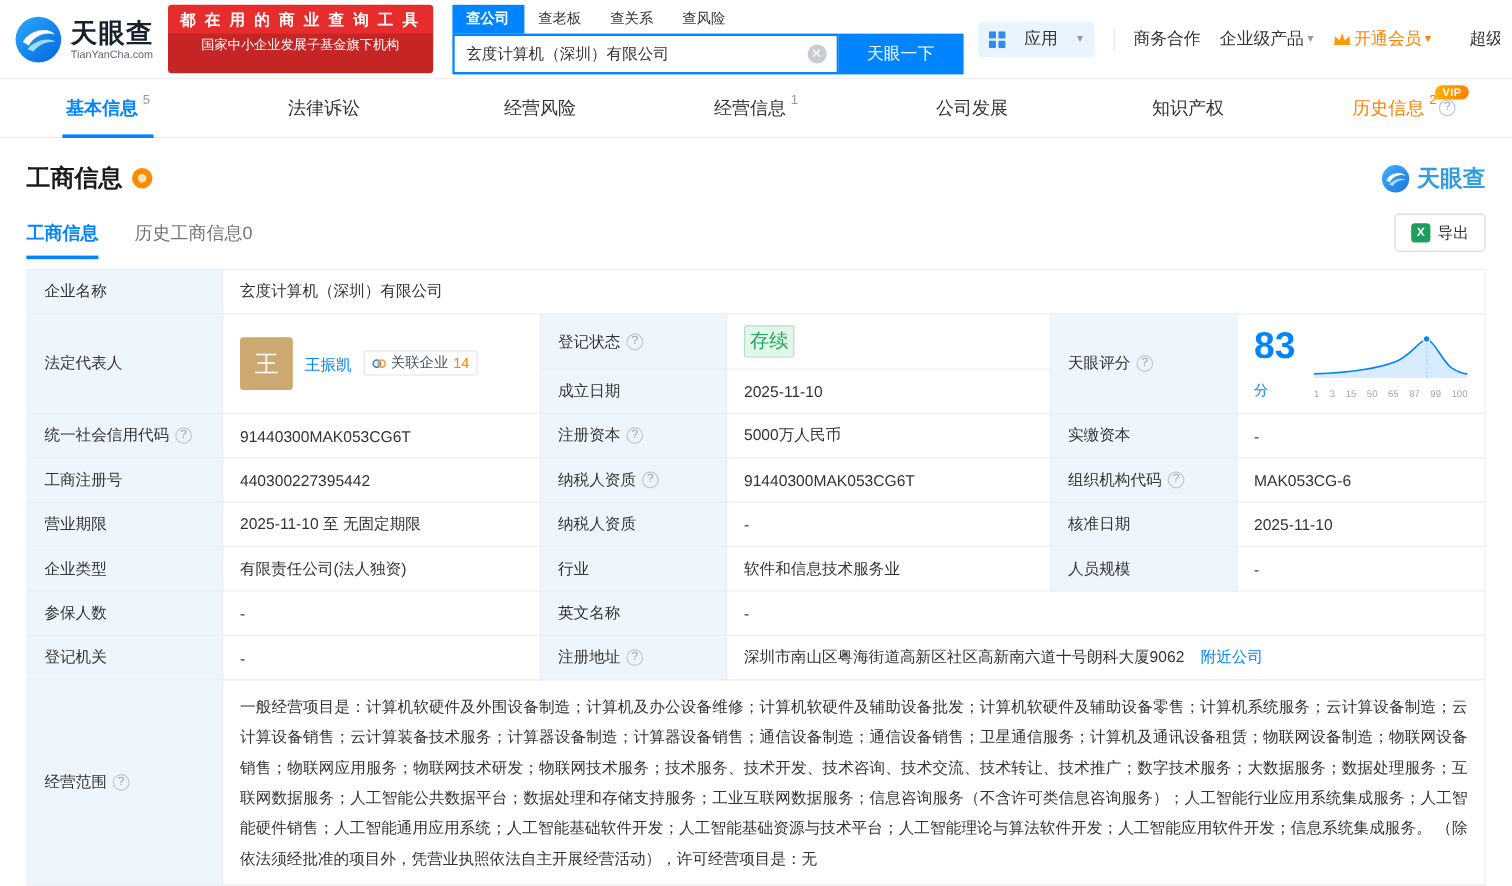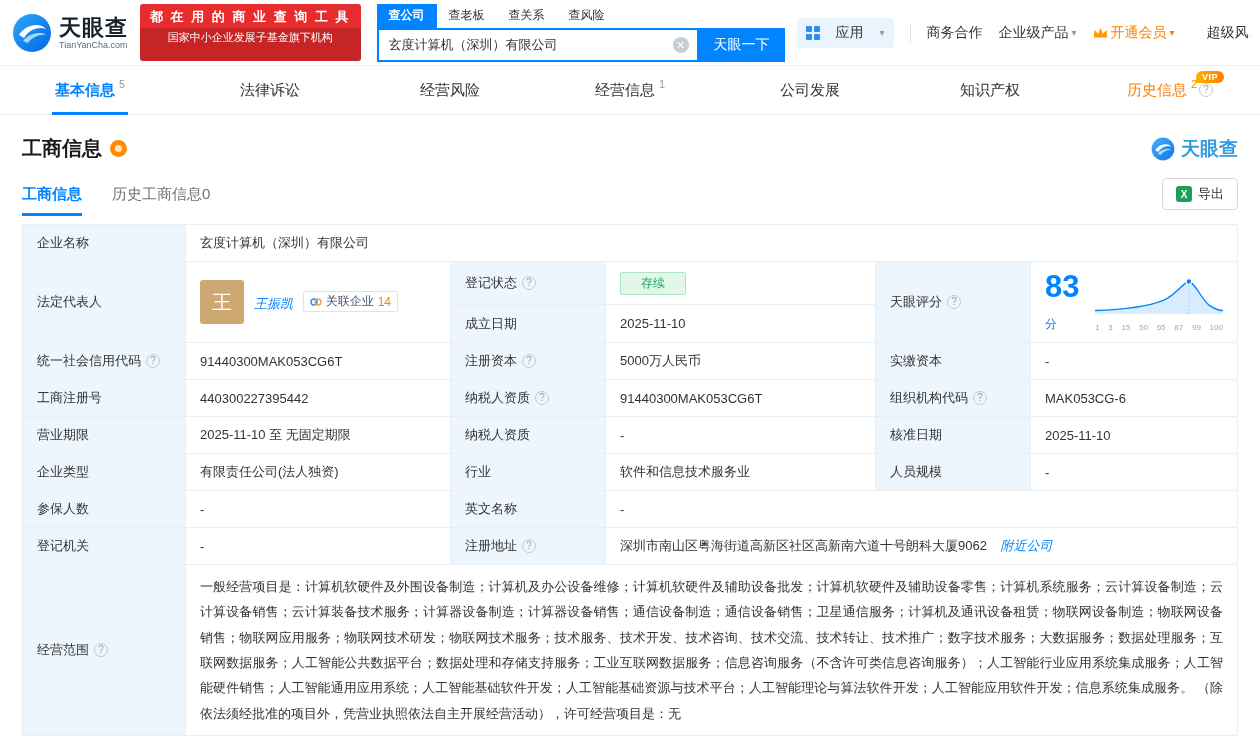--- a/index.html
+++ b/index.html
@@ -1,41 +1,41 @@
 <!DOCTYPE html>
 <html><head>
 <meta charset="utf-8">
 <style>
   * { box-sizing: border-box; margin: 0; padding: 0; }
   html,body { width:1260px; }
   body {
     font-family: "Liberation Sans", "DejaVu Sans", sans-serif;
     font-size: 13px; color: #333; background: #fff;
   }
-  a { text-decoration: none; cursor: pointer; font-style: italic; }
+  a { text-decoration: none; cursor: pointer; }
 
   
   .top-header { display:flex; align-items:center; height:66px; padding:0 10px 0 12px; gap:12px; border-bottom:1px solid #efefef; }
   .logo { display:flex; align-items:center; gap:7px; flex:none; }
   .logo-text-block { line-height:1.15; }
   .logo-cn { font-size:22px; font-weight:bold; color:#16212d; letter-spacing:1px; }
   .logo-en { font-size:9px; color:#5a6a7a; }
   .slogan { background:#e62c2c; color:#fff; text-align:center; border-radius:3px; overflow:hidden; flex:none; }
   .slogan-l1 { font-size:13px; font-weight:bold; padding:4px 10px 2px; letter-spacing:2px; white-space:nowrap; }
   .slogan-l2 { font-size:11px; padding:2px 10px 16px; background:rgba(0,0,0,0.14); white-space:nowrap; }
 
   .search-block { margin-left:4px; flex:none; }
   .search-tabs { display:flex; }
   .search-tab { font-size:12px; padding:3px 12px 4px; color:#333; cursor:pointer; }
   .search-tab.active { background:#0084ff; color:#fff; font-weight:bold; }
   .search-row { display:flex; }
   .search-input-wrap { position:relative; width:322px; height:34px; border:2px solid #0084ff; background:#fff; display:flex; align-items:center; }
   .search-input { border:none; outline:none; width:100%; height:100%; padding:0 30px 0 10px; font-size:13px; color:#333; font-family:inherit; }
   .clear-icon { position:absolute; right:8px; width:16px; height:16px; border-radius:50%; background:#c8cdd4; color:#fff; font-size:11px; line-height:16px; text-align:center; cursor:pointer; }
-  .search-btn { width:86px; height:34px; background:#0084ff; color:#fff; border:none; font-size:14px; cursor:pointer; font-family:inherit; }
+  .search-btn { width:104px; height:34px; background:#0084ff; color:#fff; border:none; font-size:14px; cursor:pointer; font-family:inherit; }
 
   .header-right { margin-left:auto; display:flex; align-items:center; gap:16px; font-size:14px; color:#333; white-space:nowrap; overflow:hidden; }
   .app-btn { display:flex; align-items:center; gap:16px; background:#eaf4ff; border-radius:4px; padding:6px 9px; cursor:pointer; }
   .hdr-divider { width:1px; height:18px; background:#e3e3e3; flex:none; }
   .hdr-item { cursor:pointer; display:flex; align-items:center; gap:3px; }
   .member { color:#ff8000; }
   .caret { font-size:10px; color:#999; }
   .member .caret { color:#ff8000; }
 
   
@@ -69,21 +69,21 @@
   td.lbl { background:#eef6fd; }
   .lbl-inner { display:flex; align-items:center; gap:5px; }
   .q { width:14px; height:14px; border:1px solid #c3c8cd; border-radius:50%; color:#9aa0a6; font-size:10px; line-height:12px; text-align:center; flex:none; cursor:pointer; }
 
   .rep { display:flex; align-items:center; gap:10px; }
   .avatar { width:44px; height:44px; background:#cda871; color:#fff; font-size:20px; display:flex; align-items:center; justify-content:center; border-radius:3px; flex:none; cursor:pointer; }
   .rep-name { color:#0084ff; font-size:13px; }
   .rel-badge { display:inline-flex; align-items:center; gap:4px; border:1px solid #dbe4ee; border-radius:2px; padding:1px 6px; font-size:12px; color:#44536b; margin-left:6px; background:#fff; cursor:pointer; white-space:nowrap; }
   .rel-count { color:#ff8000; }
 
-  .status-badge { display:inline-block; background:#e2f6e9; color:#1fa65a; border:1px solid #aee3c4; border-radius:2px; padding:2px 20px; font-size:12px; }
+  .status-badge { display:inline-block; background:#e2f6e9; color:#1fa65a; border:1px solid #aee3c4; border-radius:2px; padding:2px 4px; font-size:16px; }
 
   .score-cell-inner { display:flex; align-items:center; gap:4px; }
   .score-num { color:#0084ff; font-size:31px; font-weight:bold; line-height:1; }
   .score-unit { font-size:12px; color:#0084ff; font-weight:normal; }
   .score-chart { width:128px; }
   .score-axis { display:flex; justify-content:space-between; font-size:8px; color:#a0a6ad; margin-top:1px; }
 
   .addr-link { color:#0084ff; margin-left:10px; white-space:nowrap; }
   .scope-text { line-height:1.95; text-align:justify; }
 </style>

